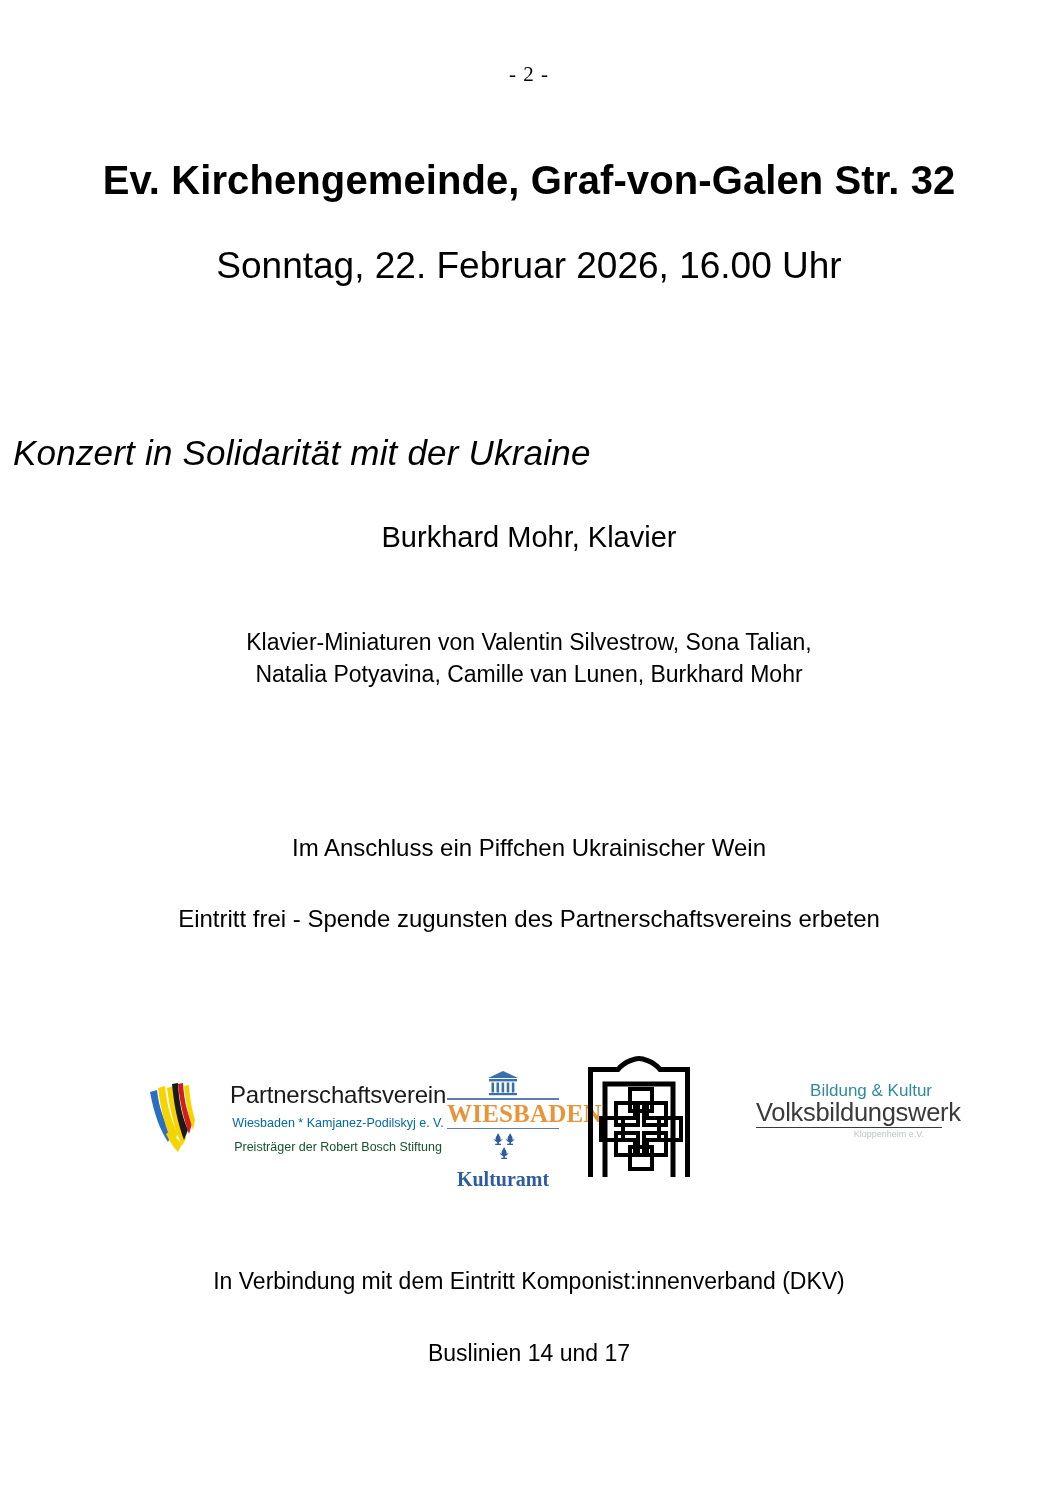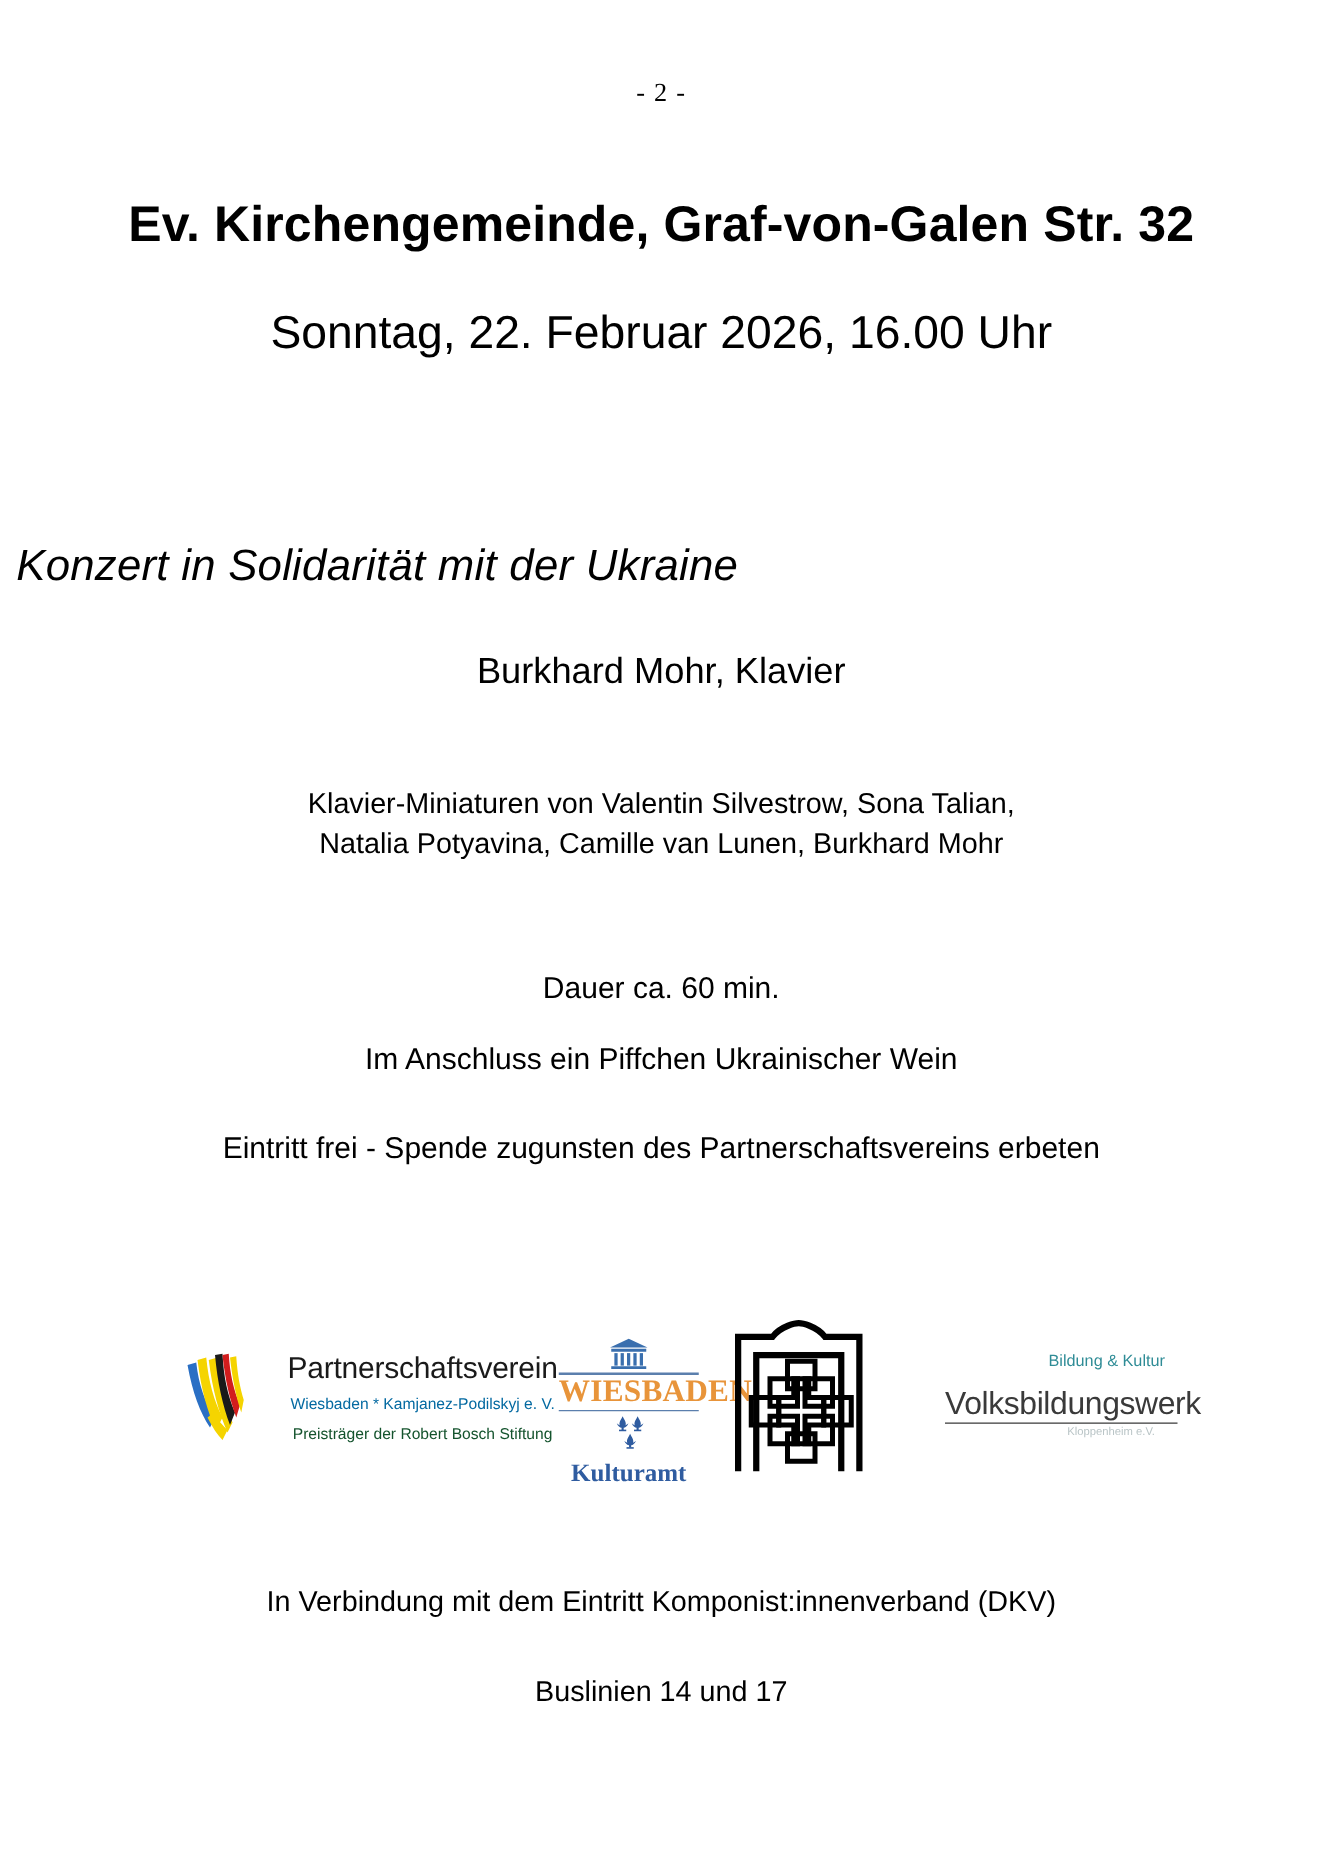--- a/index.html
+++ b/index.html
@@ -175,25 +175,25 @@
     margin-top: 6px;
   }
 
   
   .logo-church { left: 585px; top: 6px; }
 
   
   .logo-vbw { left: 756px; top: 32px; width: 186px; }
   .vbw-top {
     text-align: right;
-    font-size: 13px;
+    font-size: 17px;
     color: #2f8c96;
     line-height: 1;
     padding-right: 10px;
-    margin-bottom: 16px;
+    margin-bottom: 1px;
   }
   .vbw-main {
     font-size: 25.5px;
     color: #3a3a3a;
     line-height: 1;
     letter-spacing: -0.3px;
     white-space: nowrap;
   }
   .vbw-rule {
     height: 1.5px;
@@ -239,21 +239,20 @@
   <div class="date-line">Sonntag, 22. Februar 2026, 16.00 Uhr</div>
 
   <div class="concert-title">Konzert in Solidarität mit der Ukraine</div>
   <div class="performer">Burkhard Mohr, Klavier</div>
 
   <div class="programme">
     <span class="prog-line">Klavier-Miniaturen von Valentin Silvestrow, Sona Talian,</span>
     <span class="prog-line">Natalia Potyavina, Camille van Lunen, Burkhard Mohr</span>
   </div>
 
-  <div class="duration">Dauer ca. 60 min.</div>
   <div class="reception">Im Anschluss ein Piffchen Ukrainischer Wein</div>
   <div class="admission">Eintritt frei - Spende zugunsten des Partnerschaftsvereins erbeten</div>
 
   <div class="logo-row">
 
     <div class="logo logo-pv">
       <svg class="pv-mark" viewBox="0 0 48 74">
         <path d="M2 14 C6 36 12 52 20 64 L24 56 C16 44 11 30 9 12 Z" fill="#2a6fc4"></path>
         <path d="M10 10 C13 34 18 52 25 66 L30 56 C23 42 19 28 17 8 Z" fill="#f5d400"></path>
         <path d="M19 10 C22 34 27 52 34 68 L38 60 C31 44 27 28 26 8 Z" fill="#f5d400"></path>

